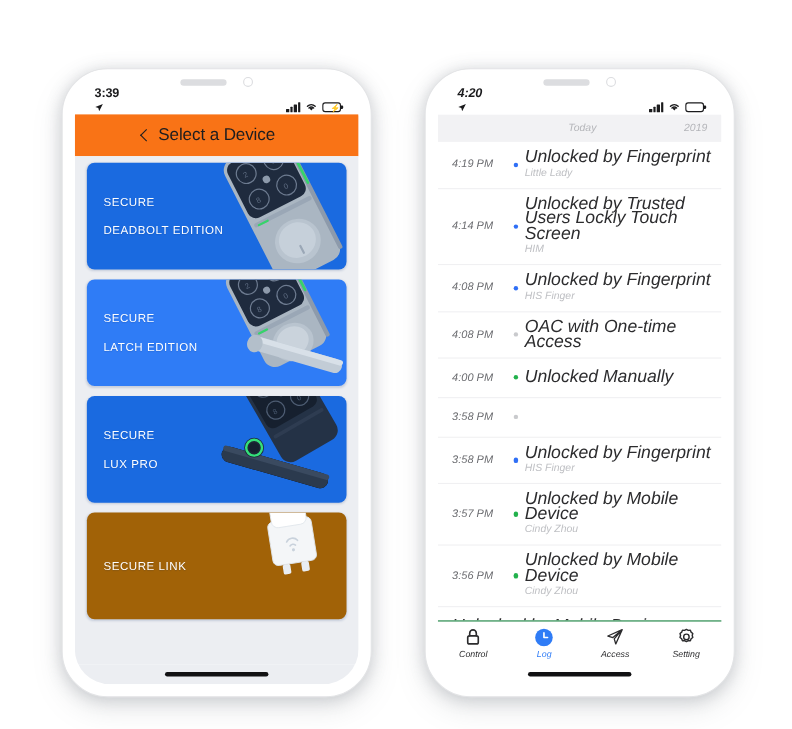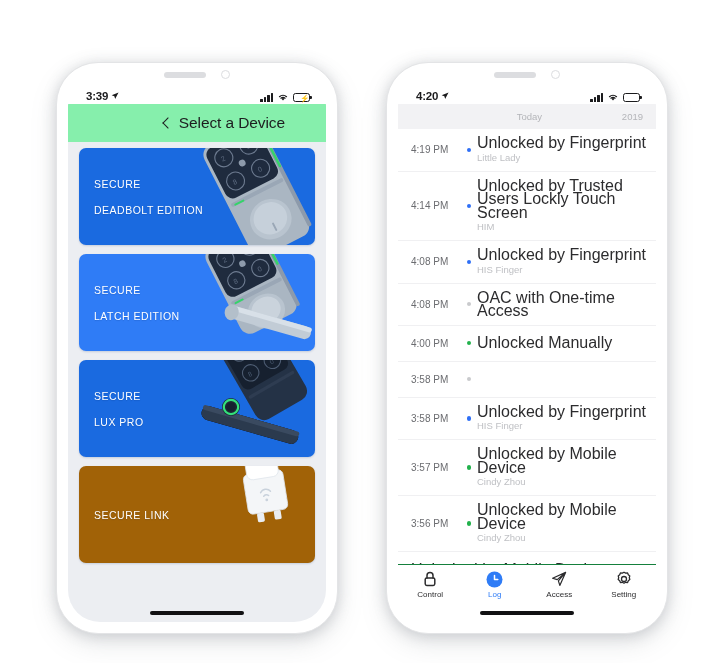--- a/index.html
+++ b/index.html
@@ -16,21 +16,21 @@
   .phone {
     position: absolute;
     width: 282px; height: 572px;
     background: #ffffff;
     border-radius: 42px;
     border: 1px solid #e3e4e6;
     box-shadow: 0 2px 14px rgba(120,125,135,0.30), 0 10px 26px rgba(120,125,135,0.18);
     padding: 11px;
   }
   .phone.left  { left: 56px;  top: 62px; }
-  .phone.right { left: 386px; top: 62px; }
+  .phone.right { left: 386px; top: 62px; font-style: italic; }
 
   .screen {
     position: relative;
     width: 100%; height: 100%;
     background: #ffffff;
     border-radius: 32px;
     overflow: hidden;
     display: flex;
     flex-direction: column;
   }
@@ -44,43 +44,43 @@
   .speaker { width: 42px; height: 6px; border-radius: 3px; background: #dcdde0; }
   .camera  { width: 9px;  height: 9px; border-radius: 50%; background: #ffffff; border: 1.6px solid #dcdde0; }
 
   
   .statusbar {
     height: 30px; flex: 0 0 30px;
     display: flex; align-items: flex-end; justify-content: space-between;
     padding: 0 16px 2px 18px;
   }
   .clock { font-size: 11.5px; font-weight: 700; color: #1b1b1d; letter-spacing: -0.2px;
-           display: flex; align-items: center; gap: 3px; }
+           display: flex; align-items: flex-start; gap: 3px; flex-direction: column; }
   .loc-arrow { display: inline-block; width: 8px; height: 8px; }
   .status-right { display: flex; align-items: center; gap: 4px; }
   .bars { display: flex; align-items: flex-end; gap: 1.3px; height: 9px; }
   .bars i { width: 2.2px; background: #1b1b1d; border-radius: 0.5px; display: block; }
   .bars i:nth-child(1) { height: 3px; }
   .bars i:nth-child(2) { height: 5px; }
   .bars i:nth-child(3) { height: 7px; }
   .bars i:nth-child(4) { height: 9px; }
   .batt { width: 17px; height: 9px; border: 1.2px solid #1b1b1d; border-radius: 2.6px;
           position: relative; padding: 1px; }
   .batt::after { content: ""; position: absolute; right: -3px; top: 2.6px;
                  width: 1.6px; height: 3.4px; background: #1b1b1d; border-radius: 0 1px 1px 0; }
   .batt .fill { height: 100%; border-radius: 1.3px; }
   .batt.green .fill { width: 58%; background: #2ec84b; }
   .batt.red   .fill { width: 26%; background: #f2352e; }
   .bolt { position: absolute; left: 6px; top: 0.4px; font-size: 7.5px; color: #0f3d18; line-height: 9px; }
 
   
   .navbar {
     flex: 0 0 38px; height: 38px;
-    display: flex; align-items: center; justify-content: flex-end;
-    padding: 0 17px; background: #86efac;
+    display: flex; align-items: center; justify-content: center;
+    padding: 0 17px; background: #f97316;
   }
   .nav-title { font-size: 15.5px; font-weight: 500; color: #1d1d1f; letter-spacing: -0.1px; }
   .nav-btn { width: 24px; height: 24px; display: flex; align-items: center; justify-content: center; cursor: pointer; }
   .chev-left { width: 8px; height: 8px; border-left: 1.7px solid #1d1d1f; border-bottom: 1.7px solid #1d1d1f;
                transform: rotate(45deg); margin-left: 2px; }
   .hamburger { width: 16px; display: flex; flex-direction: column; gap: 2.6px; align-items: flex-start; }
   .hamburger span { height: 2.2px; background: #2b2b2d; border-radius: 1px; display: block; }
   .hamburger span:nth-child(1) { width: 16px; }
   .hamburger span:nth-child(2) { width: 10px; }
   .hamburger span:nth-child(3) { width: 16px; }

